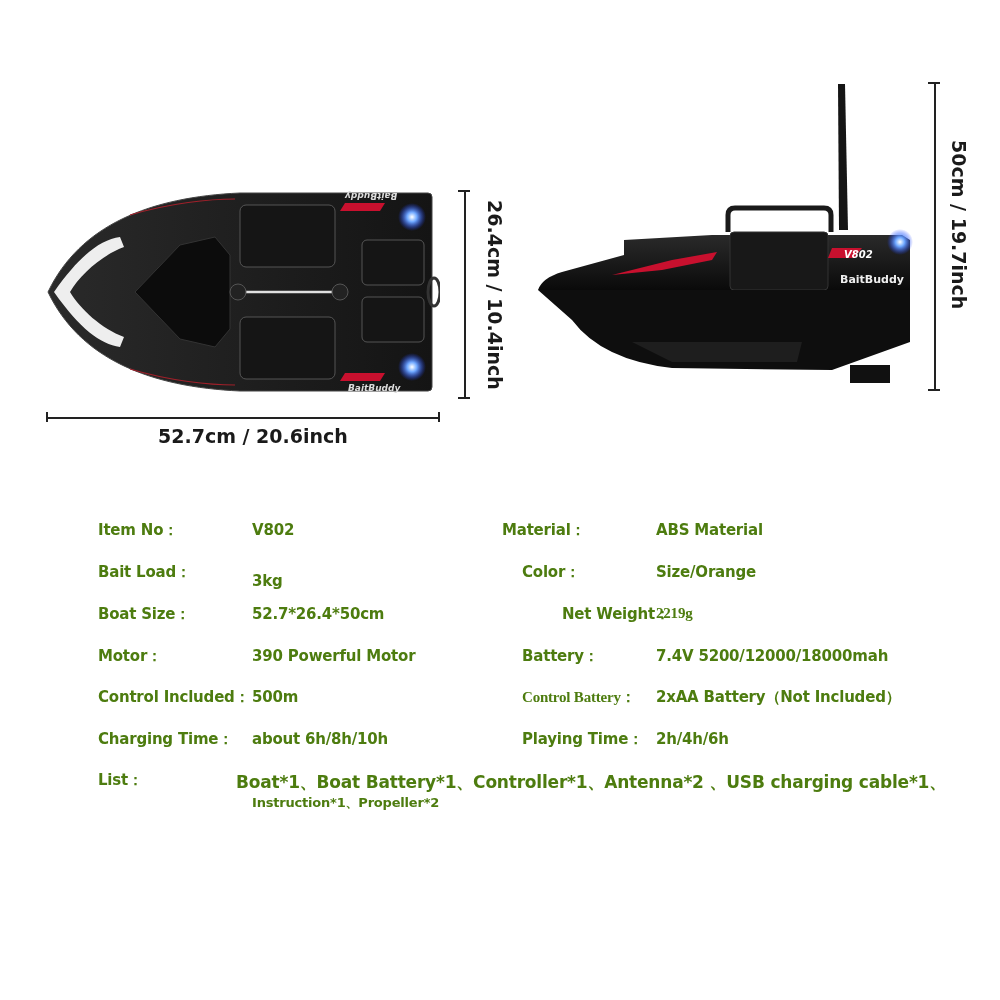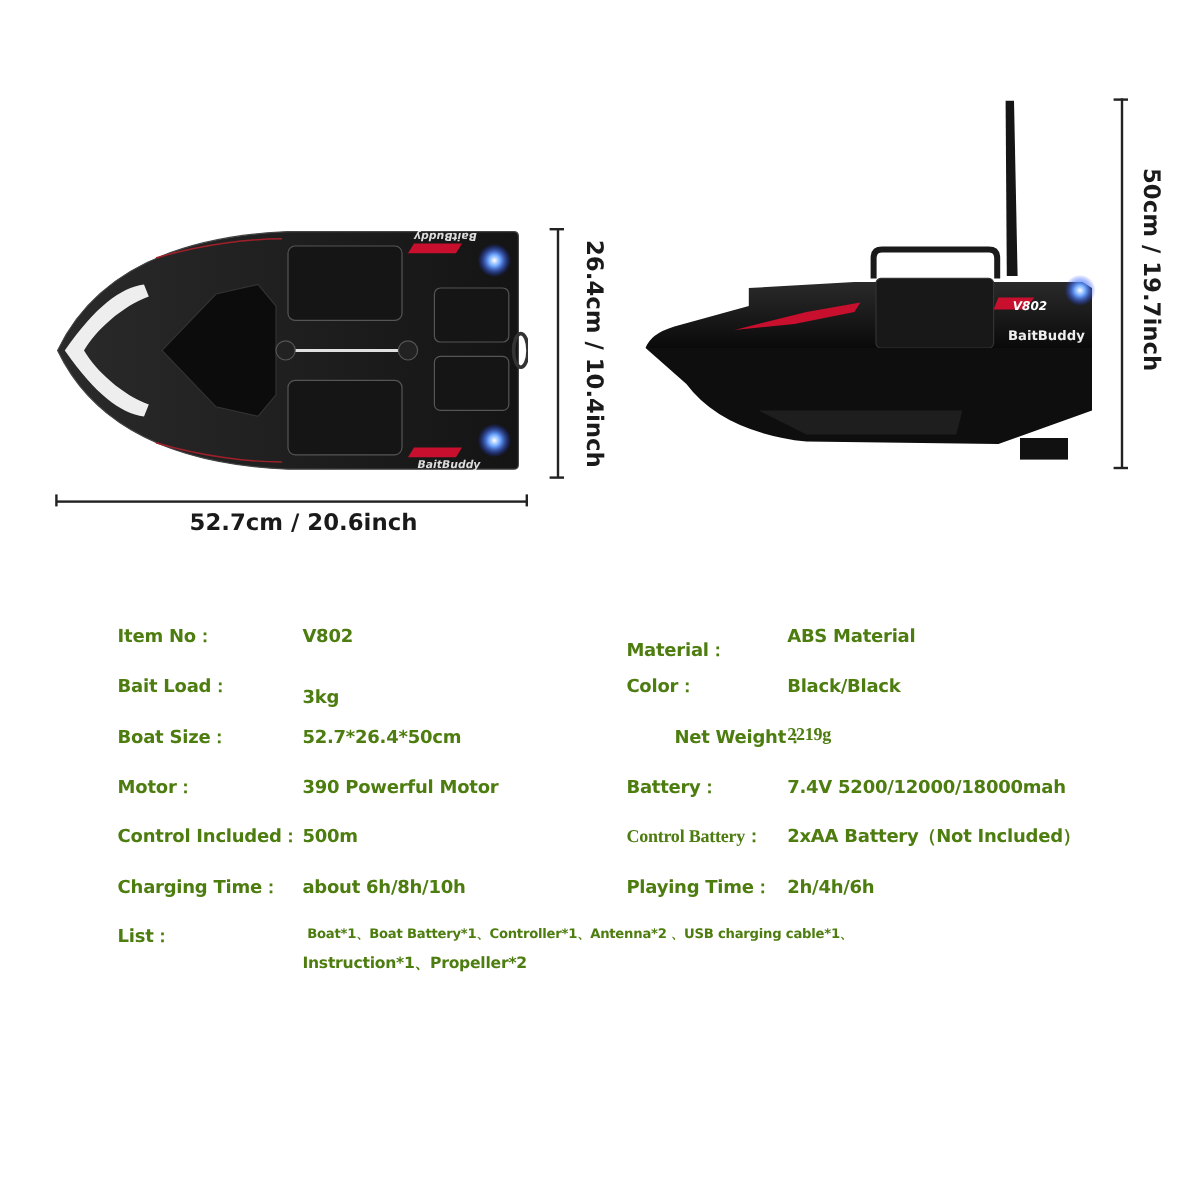--- a/index.html
+++ b/index.html
@@ -125,34 +125,34 @@
 
   <span class="spec" style="left:98px;top:647px;">Motor：</span>
   <span class="spec" style="left:252px;top:647px;">390 Powerful Motor</span>
 
   <span class="spec" style="left:98px;top:688px;">Control Included：</span>
   <span class="spec" style="left:252px;top:688px;">500m</span>
 
   <span class="spec" style="left:98px;top:730px;">Charging Time：</span>
   <span class="spec" style="left:252px;top:730px;">about 6h/8h/10h</span>
 
-  <span class="spec" style="left:522px;top:521px;margin-top:12px;">Material：</span>
+  <span class="spec" style="left:502px;top:521px;">Material：</span>
   <span class="spec" style="left:656px;top:521px;">ABS Material</span>
 
   <span class="spec" style="left:522px;top:563px;">Color：</span>
-  <span class="spec" style="left:656px;top:563px;">Black/Black</span>
+  <span class="spec" style="left:656px;top:563px;">Size/Orange</span>
 
   <span class="spec" style="left:522px;top:605px;margin-left:40px;">Net Weight：</span>
   <span class="spec" style="left:656px;top:605px;font-family:Liberation Serif, serif;">2219g</span>
 
   <span class="spec" style="left:522px;top:647px;">Battery：</span>
   <span class="spec" style="left:656px;top:647px;">7.4V 5200/12000/18000mah</span>
 
   <span class="spec" style="left:522px;top:688px;font-family:Liberation Serif, serif;">Control Battery：</span>
   <span class="spec" style="left:656px;top:688px;">2xAA Battery（Not Included）</span>
 
   <span class="spec" style="left:522px;top:730px;">Playing Time：</span>
   <span class="spec" style="left:656px;top:730px;">2h/4h/6h</span>
 
   <span class="spec" style="left:98px;top:771px;">List：</span>
-  <span class="spec" style="left:256px;top:771px;font-size:11px;">Boat*1、Boat Battery*1、Controller*1、Antenna*2 、USB charging cable*1、</span>
+  <span class="spec" style="left:236px;top:771px;font-size:17px;">Boat*1、Boat Battery*1、Controller*1、Antenna*2 、USB charging cable*1、</span>
   <span class="spec" style="left:252px;top:794px;font-size:13px;">Instruction*1、Propeller*2</span>
 </div>
 
 </body></html>

